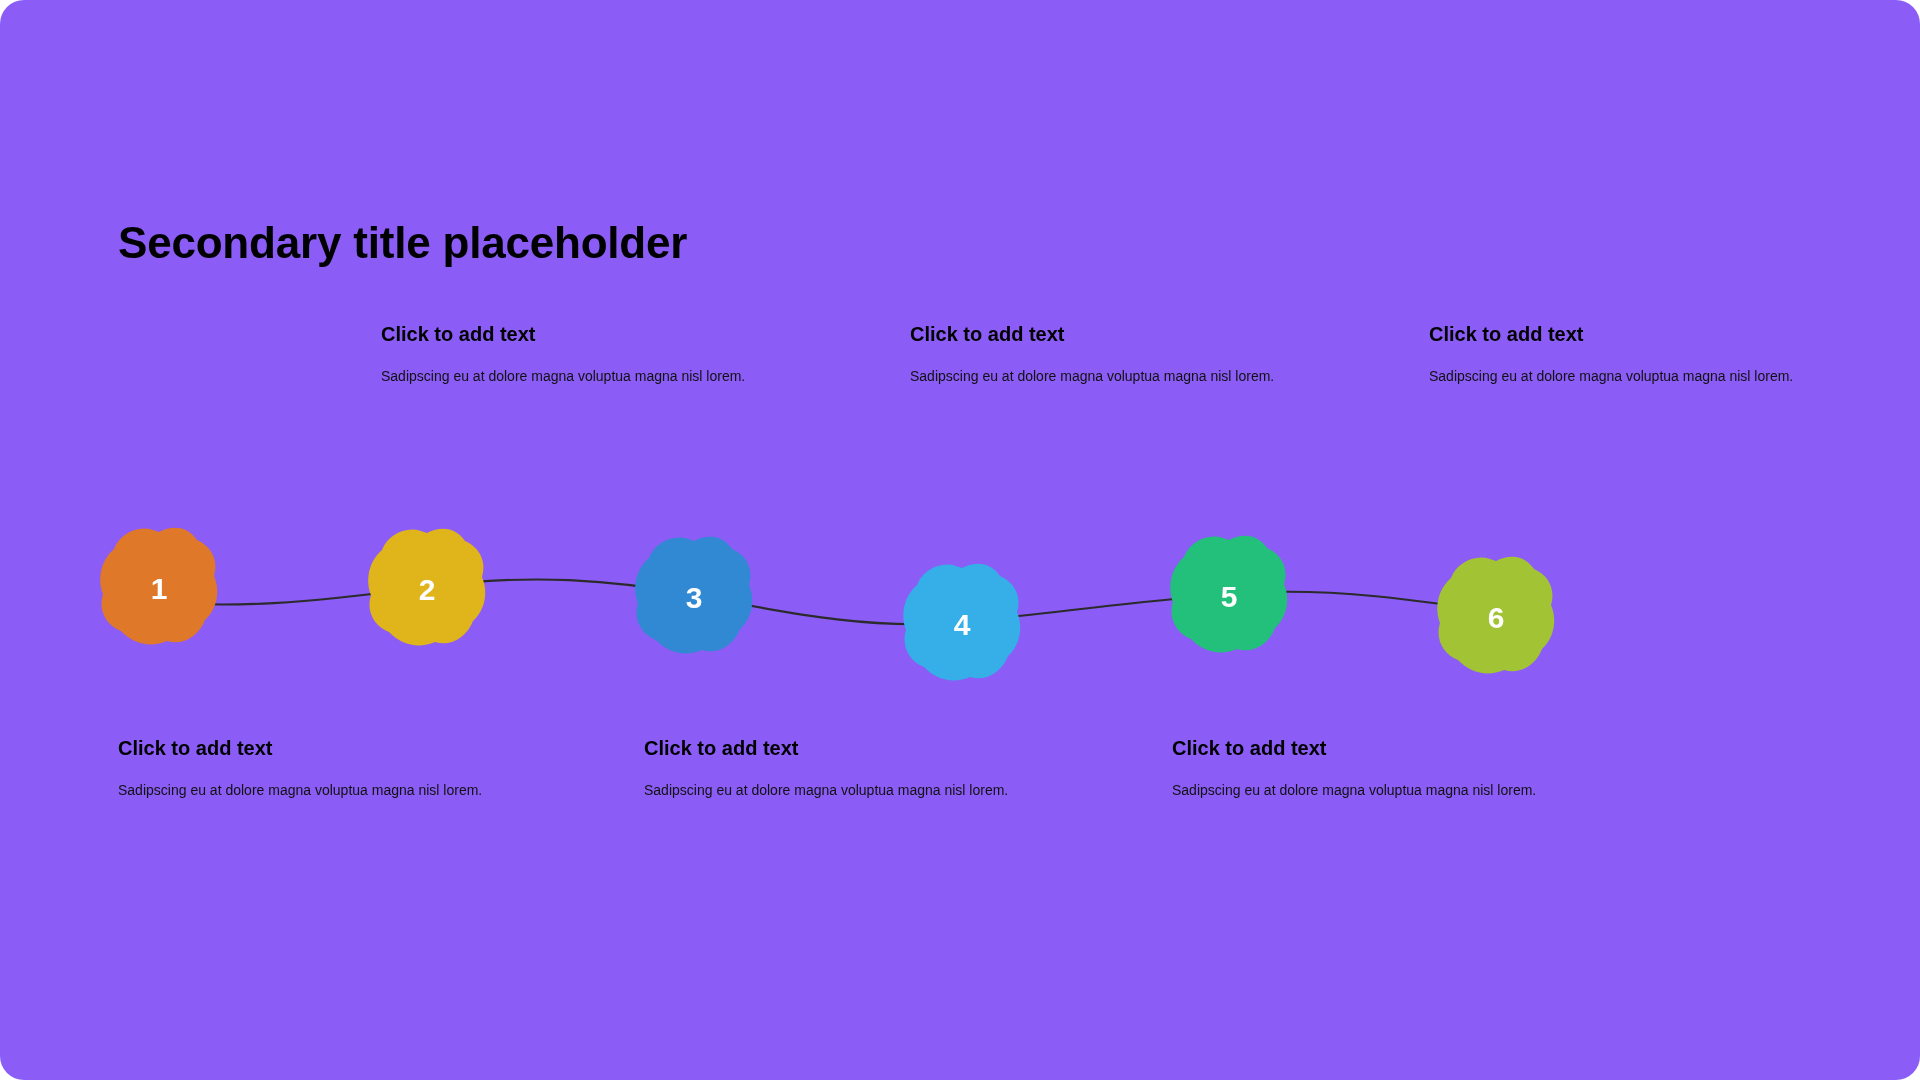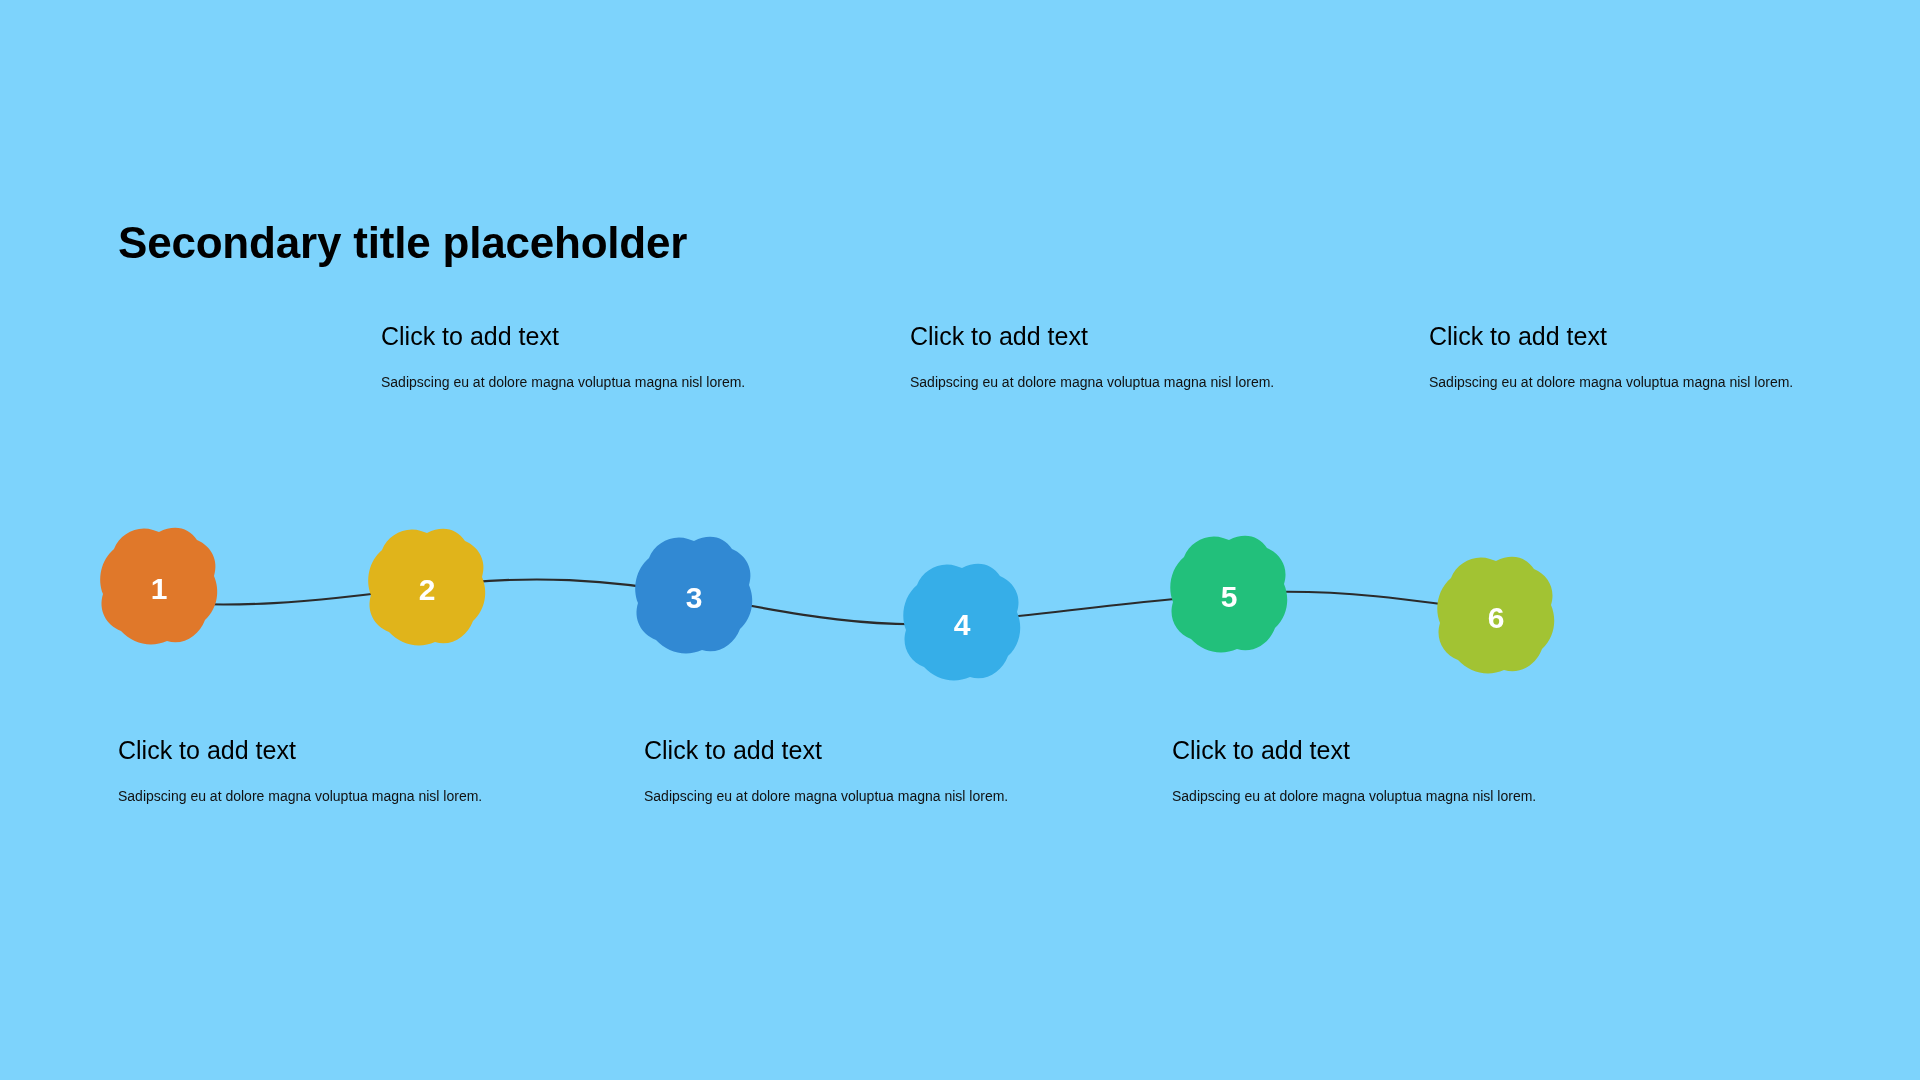--- a/index.html
+++ b/index.html
@@ -12,43 +12,44 @@
     height: 1080px;
     position: relative;
     overflow: hidden;
     font-family: "Liberation Sans", sans-serif;
     -webkit-font-smoothing: antialiased;
   }
 
   #slide {
     position: absolute;
     inset: 0;
-    background: #7dd3fc;
+    background: #8b5cf6;
+    border-radius: 24px;
   }
 
   
   #slide-title {
     position: absolute;
     left: 118px;
     top: 189px;
     font-size: 44px;
     font-weight: bold;
     color: #000000;
     letter-spacing: -0.2px;
     white-space: nowrap;
   }
 
   
   .text-block {
     position: absolute;
     width: 380px;
   }
   .tb-heading {
-    font-size: 25px;
-    font-weight: normal;
+    font-size: 20px;
+    font-weight: bold;
     color: #000000;
     line-height: 1.1;
     white-space: nowrap;
   }
   .tb-body {
     margin-top: 22px;
     font-size: 14px;
     font-weight: normal;
     color: #111111;
     line-height: 1.33;

